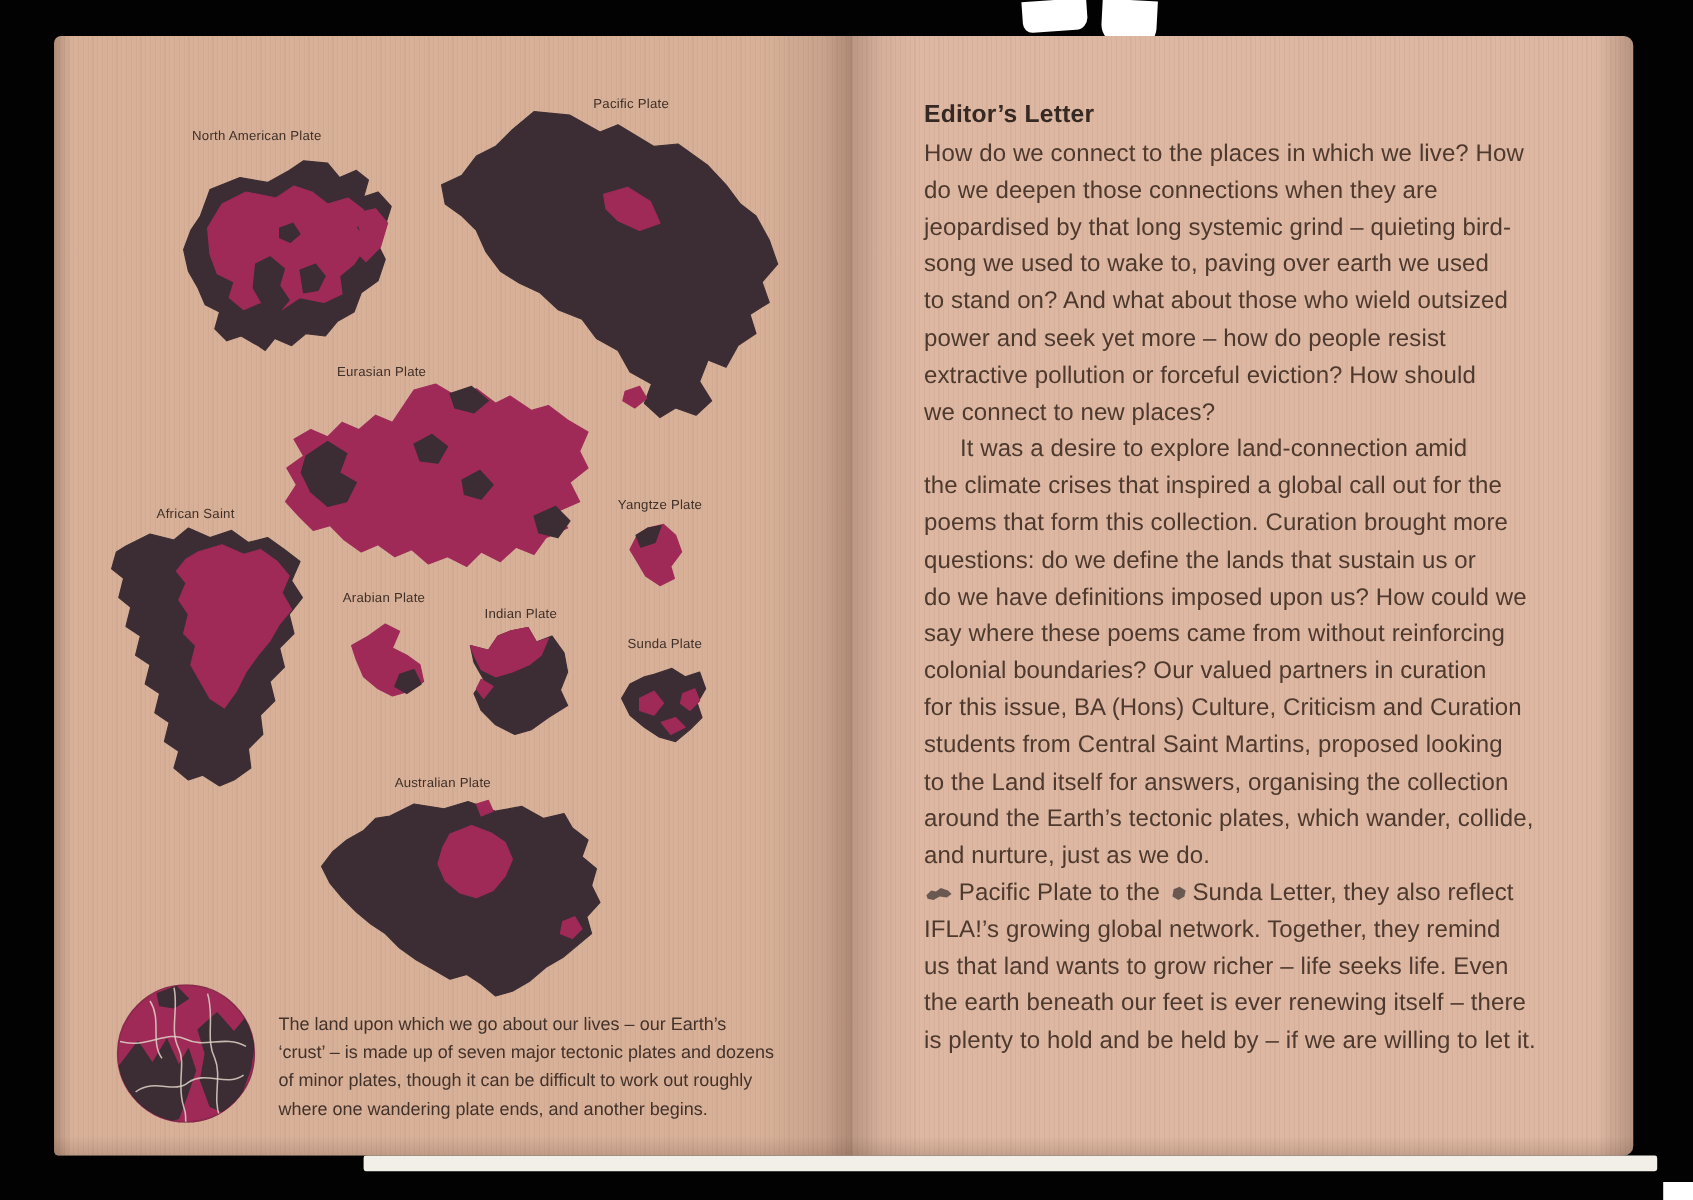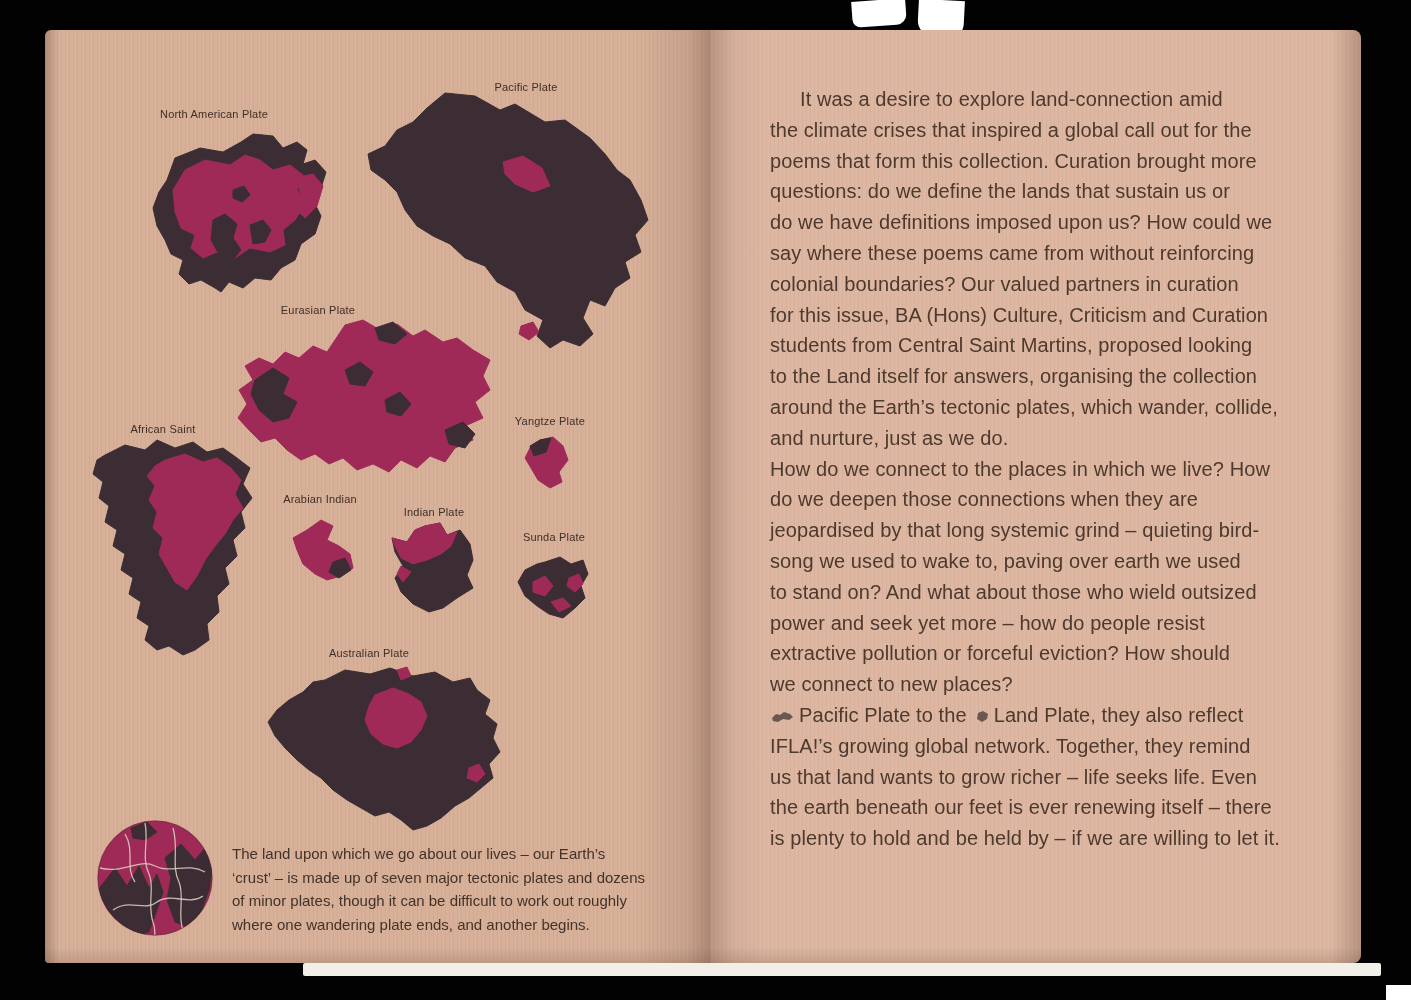--- a/index.html
+++ b/index.html
@@ -147,66 +147,67 @@
           </g>
           <circle cx="110" cy="848" r="57" fill="none" stroke="rgba(40,20,20,.18)" stroke-width="1.5"></circle>
         </g>
       </svg>
 
       <div class="plabel" style="left:169px;top:84px">North American Plate</div>
       <div class="plabel" style="left:481px;top:57px">Pacific Plate</div>
       <div class="plabel" style="left:273px;top:280px">Eurasian Plate</div>
       <div class="plabel" style="left:118px;top:399px">African Saint</div>
       <div class="plabel" style="left:505px;top:391px">Yangtze Plate</div>
-      <div class="plabel" style="left:275px;top:469px">Arabian Indian</div>
+      <div class="plabel" style="left:275px;top:469px">Arabian Plate</div>
       <div class="plabel" style="left:389px;top:482px">Indian Plate</div>
       <div class="plabel" style="left:509px;top:507px">Sunda Plate</div>
       <div class="plabel" style="left:324px;top:623px">Australian Plate</div>
 
       <div class="caption">The land upon which we go about our lives – our Earth’s
 ‘crust’ – is made up of seven major tectonic plates and dozens
 of minor plates, though it can be difficult to work out roughly
 where one wandering plate ends, and another begins.</div>
       <div class="bottom-shade"></div>
     </div>
 
     <div class="page right">
       <div class="spine-shade"></div>
 
       <div class="letter">
+        <h1>Editor’s Letter</h1>
+
+        <p class="para pre">How do we connect to the places in which we live? How
+do we deepen those connections when they are
+jeopardised by that long systemic grind – quieting bird-
+song we used to wake to, paving over earth we used
+to stand on? And what about those who wield outsized
+power and seek yet more – how do people resist
+extractive pollution or forceful eviction? How should
+we connect to new places?</p>
 
         <p class="para pre indent">It was a desire to explore land-connection amid
 the climate crises that inspired a global call out for the
 poems that form this collection. Curation brought more
 questions: do we define the lands that sustain us or
 do we have definitions imposed upon us? How could we
 say where these poems came from without reinforcing
 colonial boundaries? Our valued partners in curation
 for this issue, BA (Hons) Culture, Criticism and Curation
 students from Central Saint Martins, proposed looking
 to the Land itself for answers, organising the collection
 around the Earth’s tectonic plates, which wander, collide,
 and nurture, just as we do.</p>
 
-        <p class="para pre">How do we connect to the places in which we live? How
-do we deepen those connections when they are
-jeopardised by that long systemic grind – quieting bird-
-song we used to wake to, paving over earth we used
-to stand on? And what about those who wield outsized
-power and seek yet more – how do people resist
-extractive pollution or forceful eviction? How should
-we connect to new places?</p>
-
         <div class="para">
           <div class="icon-line">
             <svg class="mini m1" width="24" height="14" viewBox="0 0 24 14">
               <path d="M2,8 L6,4 L10,5 L14,2 L20,4 L23,7 L19,10 L13,9 L8,12 L3,11 Z" fill="#5d4f48" opacity="0.9"></path>
             </svg><span>Pacific Plate to the</span><svg class="mini m2" width="15" height="14" viewBox="0 0 15 14">
               <path d="M4,3 L9,1 L14,4 L13,9 L8,12 L3,9 Z" fill="#5d4f48" opacity="0.9"></path>
-            </svg><span>Land Plate, they also reflect</span>
+            </svg><span>Sunda Letter, they also reflect</span>
           </div>
           <div class="pre">IFLA!’s growing global network. Together, they remind
 us that land wants to grow richer – life seeks life. Even
 the earth beneath our feet is ever renewing itself – there
 is plenty to hold and be held by – if we are willing to let it.</div>
         </div>
       </div>
 
       <div class="edge-shade"></div>
       <div class="bottom-shade"></div>

